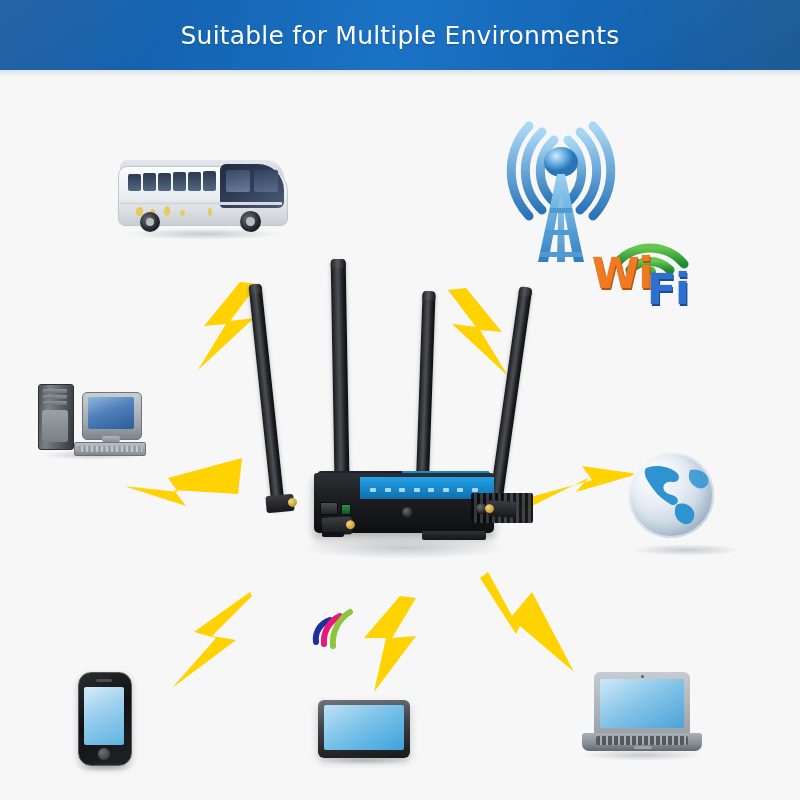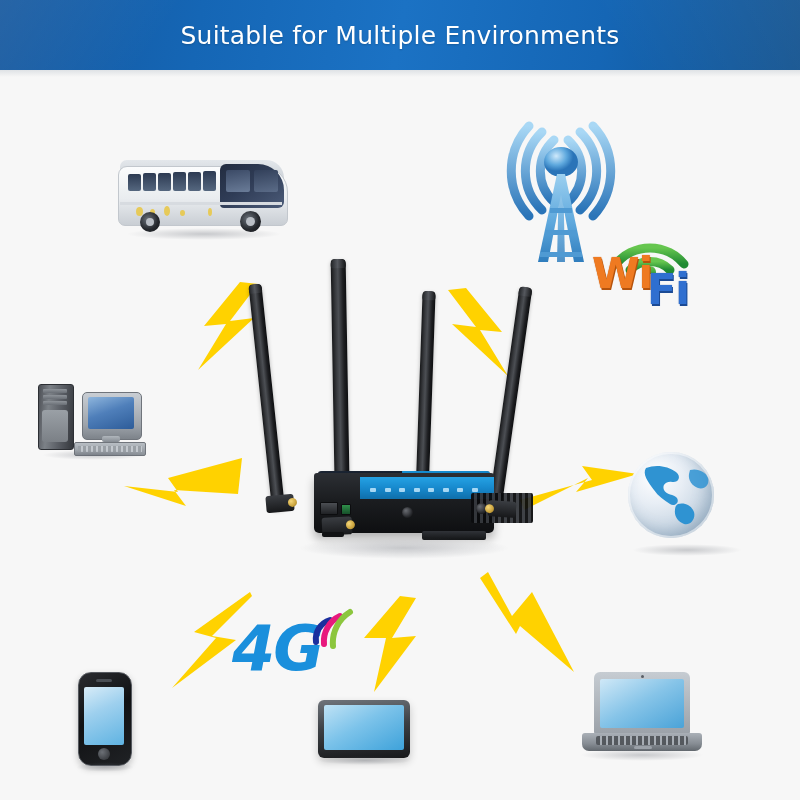--- a/index.html
+++ b/index.html
@@ -393,21 +393,20 @@
         <path d="M18 16 C28 12 40 14 48 20 C54 25 50 31 44 30 C38 29 34 33 36 38 C38 43 46 42 49 46 C52 51 46 55 42 52 C36 48 30 44 26 38 C20 30 14 22 18 16 Z"></path>
         <path d="M50 52 C57 50 64 54 66 60 C68 67 62 74 56 72 C50 70 46 64 47 58 C47 55 48 53 50 52 Z"></path>
         <path d="M62 18 C70 16 78 20 80 26 C82 33 76 38 70 36 C64 34 60 28 61 22 Z" opacity=".85"></path>
       </g>
       <circle cx="43" cy="43" r="42" fill="none" stroke="rgba(255,255,255,.5)" stroke-width="2"></circle>
     </svg>
     <div class="shadow-ell" style="left:10px;top:92px;width:110px;height:12px;"></div>
   </div>
 
   <div class="node" style="left:232px;top:612px;width:120px;height:72px;">
-    <div class="g4-text" style="left:0;top:0;">4G</div>
     <svg width="46" height="42" viewBox="0 0 46 42" style="position:absolute;left:78px;top:-4px;">
       <path d="M6 34 A20 20 0 0 1 20 12" stroke="#1b2f9e" stroke-width="6" fill="none" stroke-linecap="round"></path>
       <path d="M14 36 A28 28 0 0 1 30 8" stroke="#e8197d" stroke-width="6" fill="none" stroke-linecap="round"></path>
       <path d="M23 38 A36 36 0 0 1 40 4" stroke="#8cc63e" stroke-width="6" fill="none" stroke-linecap="round"></path>
     </svg>
   </div>
 
   <div class="node" style="left:78px;top:672px;width:58px;height:100px;">
     <div class="phone-body" style="left:0;top:0;width:52px;height:92px;"></div>
     <div class="phone-spk" style="left:18px;top:7px;width:16px;height:3px;"></div>

